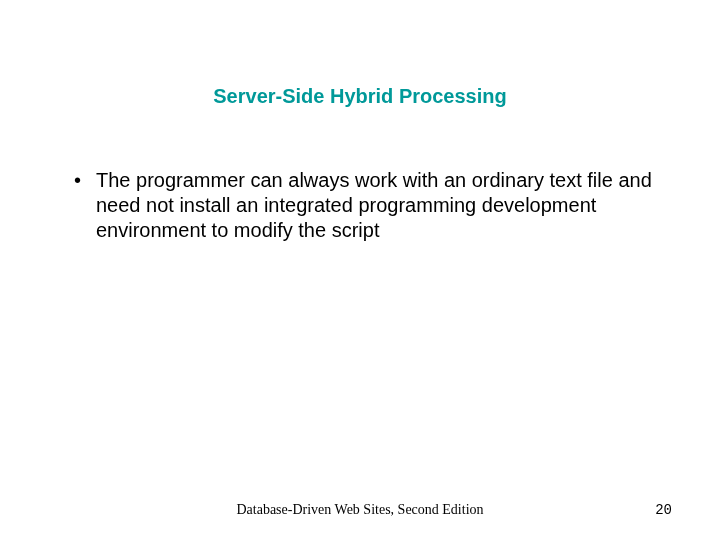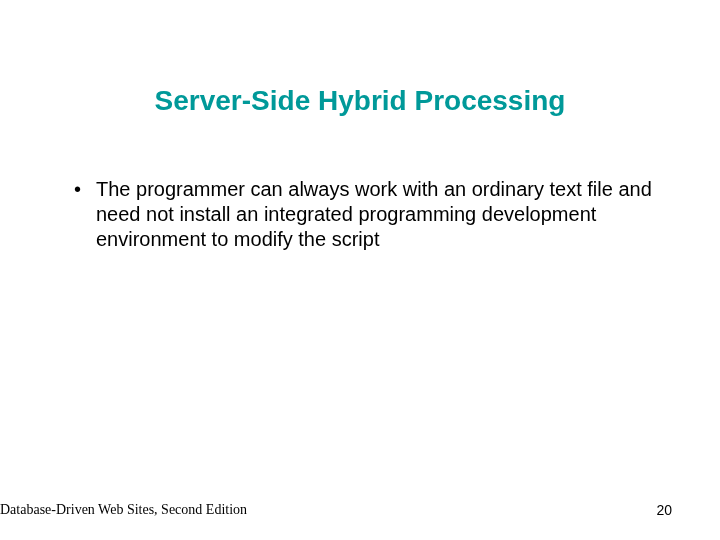--- a/index.html
+++ b/index.html
@@ -16,21 +16,21 @@
       overflow: hidden;
     }
     .slide {
       width: 100%;
       height: 100%;
       position: relative;
       padding: 0;
     }
     .title {
       color: #009999;
-      font-size: 28px;
+      font-size: 20px;
       font-weight: bold;
       text-align: center;
       padding-top: 85px;
       padding-left: 60px;
       padding-right: 60px;
     }
     .bullets {
       list-style: none;
       padding-top: 60px;
       padding-left: 70px;
@@ -49,30 +49,30 @@
       position: absolute;
       left: 4px;
       top: 0;
       font-size: 20px;
     }
     .footer-center {
       position: absolute;
       bottom: 22px;
       left: 0;
       right: 0;
-      text-align: left;
+      text-align: center;
       font-family: "Times New Roman", Times, serif;
       font-size: 14px;
       color: #000000;
     }
     .footer-right {
       position: absolute;
       bottom: 22px;
       right: 48px;
-      font-family: Liberation Sans, sans-serif;
+      font-family: Liberation Mono, monospace;
       font-size: 14px;
       color: #000000;
     }
   </style>
 </head>
 <body>
 
 <div class="slide">
   <h1 class="title">Server-Side Hybrid Processing</h1>
 

